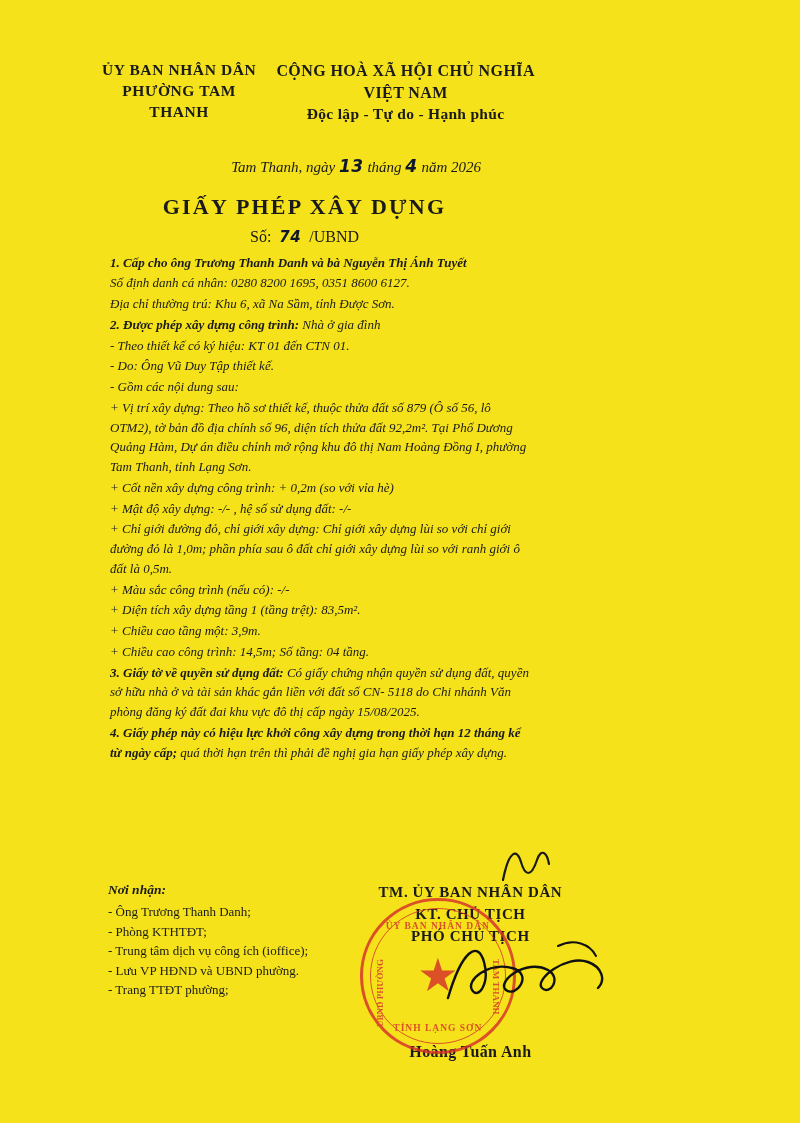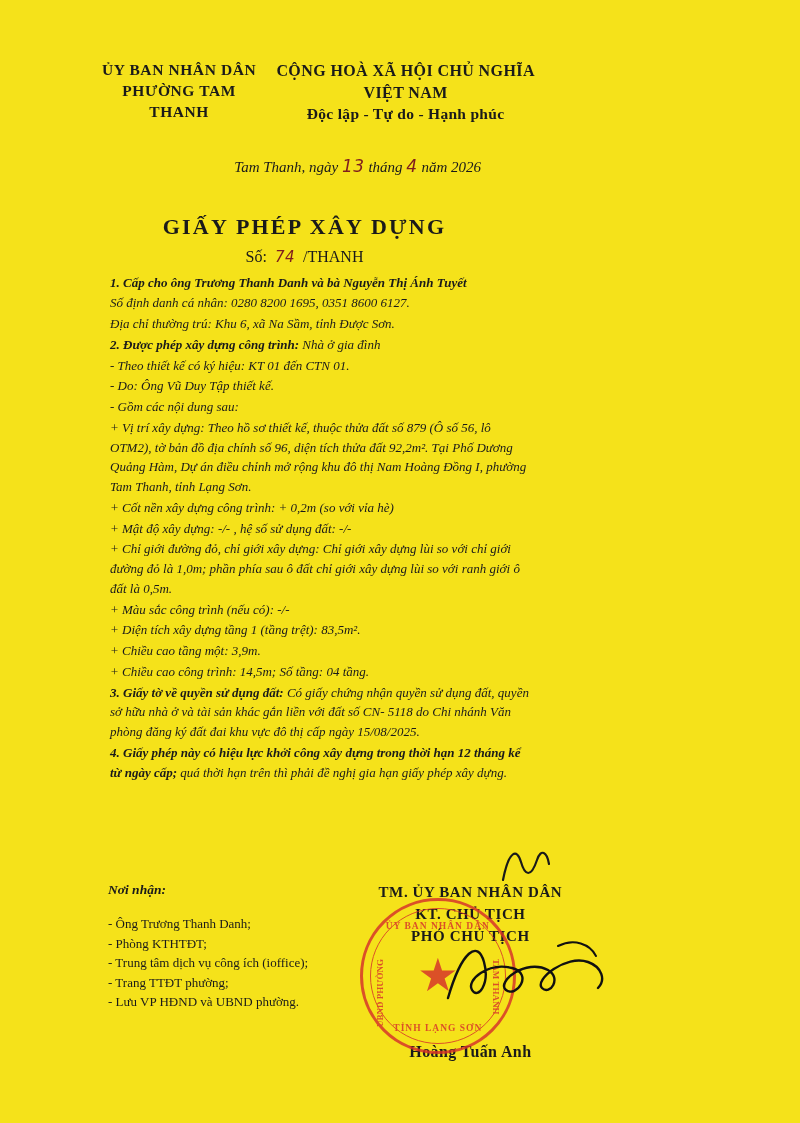--- a/index.html
+++ b/index.html
@@ -67,31 +67,31 @@
     text-align: right;
     padding-right: 70px;
     margin-top: 30px;
     font-style: italic;
     font-size: 15px;
     white-space: nowrap;
   }
   .hand {
     font-family: "DejaVu Sans", sans-serif;
     font-style: italic;
-    font-weight: normal;
+    font-weight: bold;
     font-size: 17px;
-    color: #7f1d1d;
+    color: #0f172a;
     letter-spacing: 0.5px;
     text-align: right;
   }
 
   
   .title-block {
     text-align: center;
-    margin-top: 38px;
+    margin-top: 18px;
   }
   .doc-title {
     font-weight: bold;
     font-size: 22px;
     letter-spacing: 2.2px;
   }
   .doc-number {
     margin-top: 8px;
     font-size: 16px;
   }
@@ -128,21 +128,21 @@
   .recipients {
     width: 300px;
     padding-left: 50px;
     font-size: 13px;
     line-height: 1.5;
   }
   .recipients .rtitle {
     font-style: italic;
     font-weight: bold;
     font-size: 13.5px;
-    margin-bottom: 14px;
+    margin-bottom: 2px;
   }
   .recipients div {
     white-space: nowrap;
   }
   .signature {
     width: 330px;
     text-align: center;
     position: relative;
     padding-top: 2px;
   }
@@ -251,21 +251,21 @@
     <span class="hand">4</span>
     <span>năm</span>
     <span>2026</span>
   </div>
 
   <div class="title-block">
     <div class="doc-title">GIẤY PHÉP XÂY DỰNG</div>
     <div class="doc-number">
       <span>Số:</span>
       <span class="hand">74</span>
-      <span>/THANH</span>
+      <span>/UBND</span>
     </div>
   </div>
 
   <div class="body-block">
     <p class="b">1. Cấp cho ông Trương Thanh Danh và bà Nguyễn Thị Ánh Tuyết</p>
     <p>Số định danh cá nhân: 0280 8200 1695, 0351 8600 6127.</p>
     <p>Địa chỉ thường trú: Khu 6, xã Na Sầm, tỉnh Được Sơn.</p>
 
     <p>
       <span class="b">2. Được phép xây dựng công trình:</span><span> Nhà ở gia đình</span>
@@ -289,22 +289,22 @@
       <span class="b">4. Giấy phép này có hiệu lực khởi công xây dựng trong thời hạn 12 tháng kể từ ngày cấp;</span><span> quá thời hạn trên thì phải đề nghị  gia hạn giấy phép xây dựng.</span>
     </p>
   </div>
 
   <div class="footer">
     <div class="recipients">
       <div class="rtitle">Nơi nhận:</div>
       <div>- Ông Trương Thanh Danh;</div>
       <div>- Phòng KTHTĐT;</div>
       <div>- Trung tâm dịch vụ công ích (ioffice);</div>
+      <div>- Lưu VP HĐND và UBND phường.</div>
       <div>- Trang TTĐT phường;</div>
-      <div>- Lưu VP HĐND và UBND phường.</div>
     </div>
 
     <div class="signature">
       <svg class="sig-mark" viewBox="0 0 60 50">
         <path d="M8 40 C14 10, 22 8, 26 22 C30 36, 36 38, 42 20 C46 8, 52 12, 54 24" fill="none" stroke="#1a1a1a" stroke-width="2.2" stroke-linecap="round"></path>
       </svg>
       <div class="sline">TM. ỦY BAN NHÂN DÂN</div>
       <div class="sline">KT. CHỦ TỊCH</div>
       <div class="sline">PHÓ CHỦ TỊCH</div>
 

